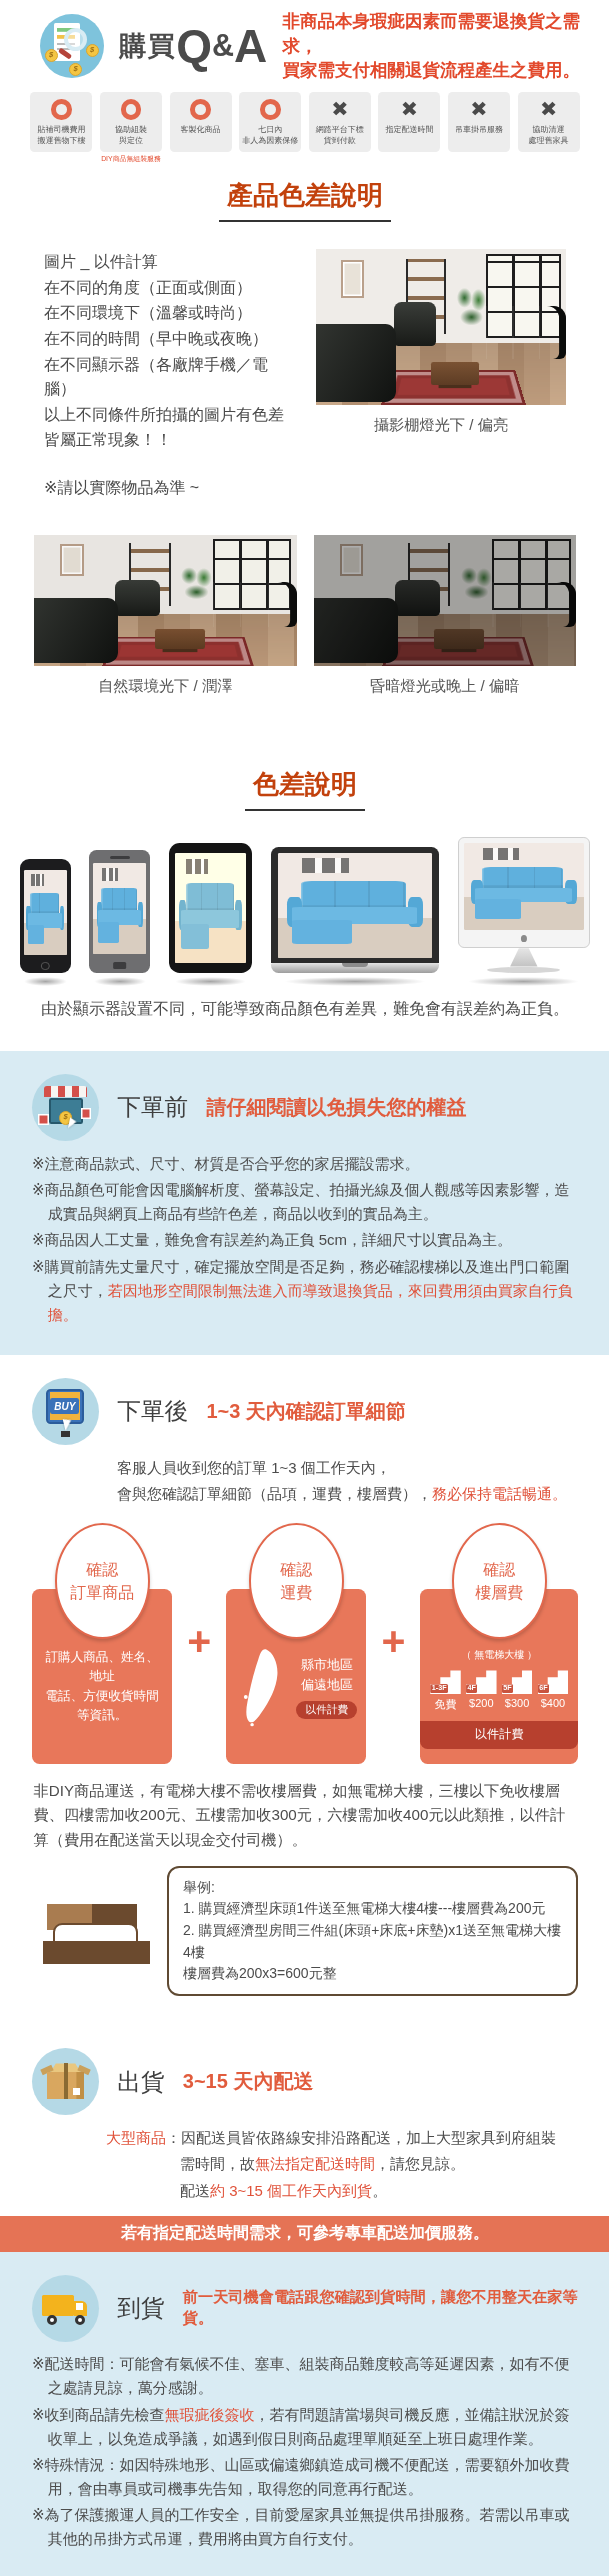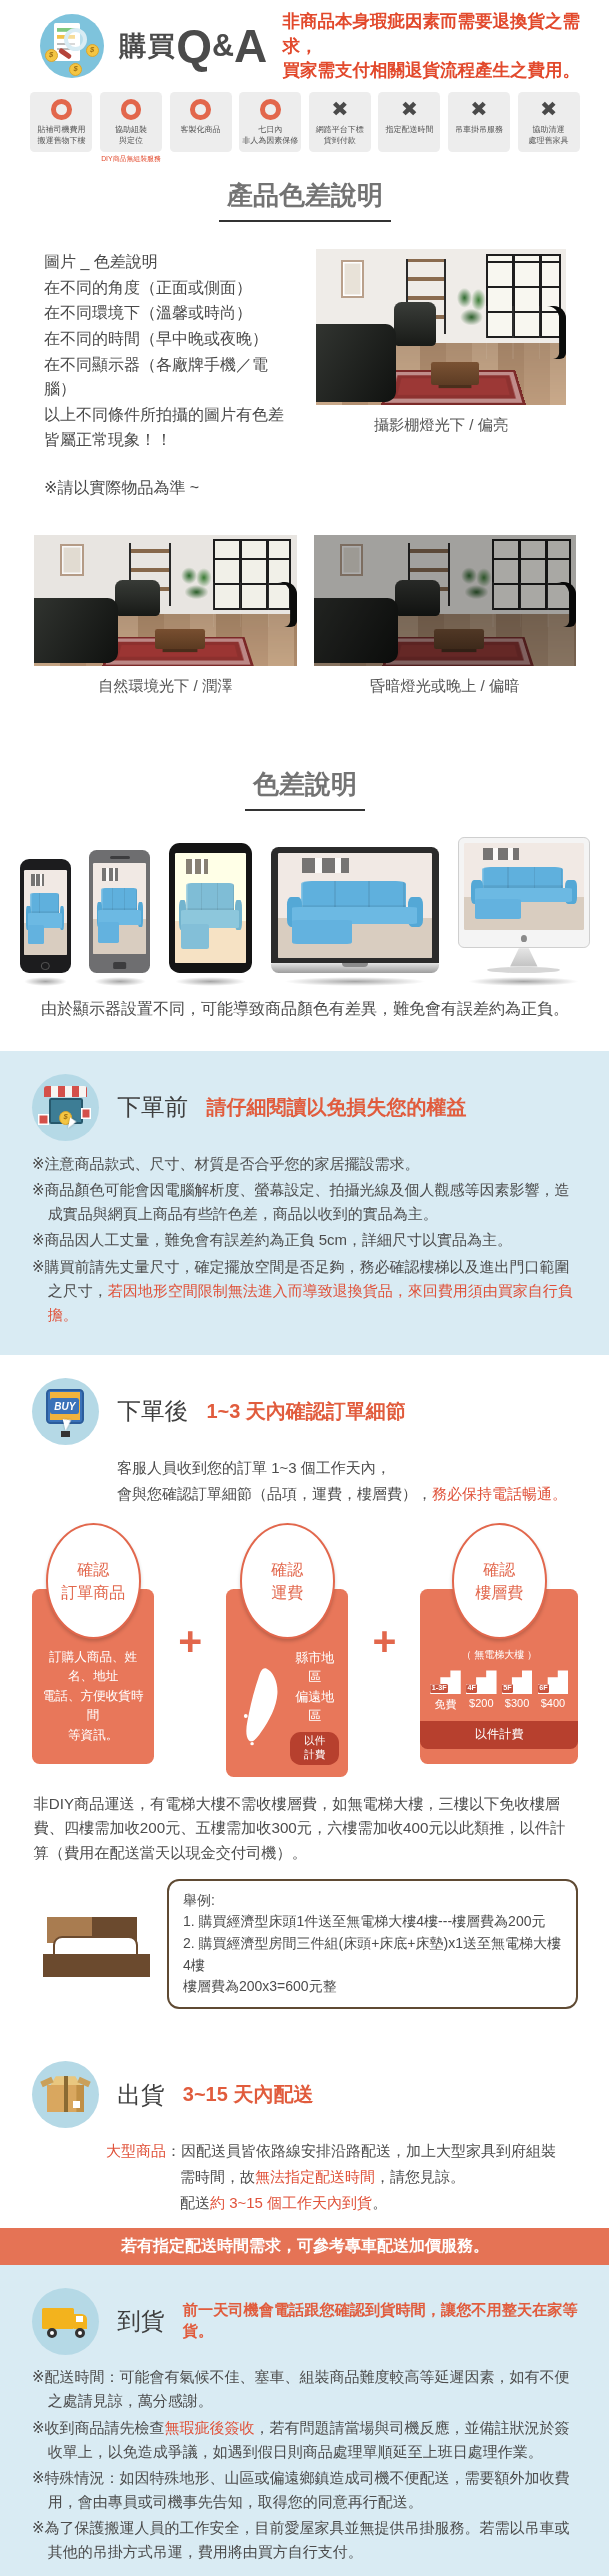--- a/index.html
+++ b/index.html
@@ -27,21 +27,21 @@
 
 .service-cards{display:flex;gap:7.6px;justify-content:center;padding:3px 26px 0;margin-bottom:20px}
 .service-card{width:62px;min-height:58px;background:#ededed;border-radius:4.6px;text-align:center;padding:7.6px 1.5px 6.1px;position:relative}
 .ring{width:20.6px;height:20.6px;border:5.3px solid #e2674c;border-radius:50%;margin:0 auto 5.3px}
 .cross{font-size:20.6px;font-weight:bold;color:#4a4a4a;line-height:20.6px;margin:0 0 5.3px}
 .service-label{font-size:8px;color:#555;line-height:1.3;white-space:pre-line}
 .service-note{position:absolute;left:-3px;right:-3px;bottom:-12.2px;font-size:6.9px;color:#e2492c;white-space:nowrap}
 
 
 .big-title{text-align:center;margin:26px 0 7.6px}
-.big-title span{display:inline-block;font-size:26px;font-weight:bold;color:#737373;border-bottom:2.3px solid #333;padding:0 7.6px 6.9px}
+.big-title span{display:inline-block;font-size:26px;font-weight:bold;color:#c2410c;border-bottom:2.3px solid #333;padding:0 7.6px 6.9px}
 
 
 .explain{display:flex;gap:20px;padding:0 44px;margin-top:27.4px;align-items:flex-start}
 .explain-text{width:252px;font-size:16px;color:#4a4a4a;line-height:1.55}
 .explain-text .line,.explain-text .intro-title{margin:0.8px 0}
 .explain-note{margin-top:23px;font-size:16px;color:#4a4a4a}
 .photo-col{flex:1}
 .caption{font-size:15.2px;color:#555;text-align:center;margin-top:10px}
 
 
@@ -138,21 +138,21 @@
 .bx-flap-r{left:46px;top:18.3px;width:12.2px;height:6.1px;background:#caa05a;transform:rotate(24deg)}
 .bx-label{left:41px;top:40px;width:6.9px;height:6.9px;background:#fff}
 
 .tk-box{left:10px;top:20px;width:32px;height:21.3px;background:#f3b31d;border-radius:1.5px}
 .tk-cab{left:42px;top:26px;width:13px;height:15.2px;background:#f3b31d;border-radius:0 5.3px 0 0}
 .tk-win{left:44px;top:28px;width:6.9px;height:6.9px;background:#fff}
 .tk-w{top:40px;width:10px;height:10px;background:#fff;border:3px solid #333;border-radius:50%}
 .tk-w1{left:15.2px}.tk-w2{left:43px}
 
 
-.confirm{display:flex;justify-content:center;align-items:flex-start;gap:24px;margin:17px 0 4.6px}
+.confirm{display:flex;justify-content:center;align-items:flex-start;gap:15px;margin:17px 0 4.6px}
 .ccol{width:159px;text-align:center}
 .oval{width:95px;height:116px;border:2.3px solid #e2674c;border-radius:50%;background:#fff;margin:0 auto -50px;display:flex;align-items:center;justify-content:center;font-size:16px;color:#e2674c;line-height:1.45;white-space:pre-line;position:relative;z-index:2;box-shadow:0 2.3px 3.8px rgba(0,0,0,.18)}
 .cbox{background:#e8775a;border-radius:7.6px;padding:59px 9.1px 12.2px;color:#fff;position:relative;z-index:1;min-height:175px}
 .cbox .body-text{font-size:12.6px;line-height:1.55;white-space:pre-line}
 .cbox-map{display:flex;align-items:center;gap:4.6px;justify-content:space-between}
 .map-svg{width:50px;height:79px;flex:none}
 .map-col{text-align:center}
 .map-line{font-size:13px;line-height:1.5}
 .pill{display:inline-block;background:#b7402e;border-radius:10.7px;padding:2.3px 9.1px;font-size:10.7px;margin-top:6.1px}
 .cbox3-note{font-size:10px;margin-bottom:6.1px}
@@ -237,21 +237,21 @@
         <div class="cross">✖</div>
         <div class="service-label">協助清運
 處理舊家具</div>
       </div>
     </div>
 
   <div class="big-title"><span>產品色差說明</span></div>
 
   <div class="explain">
     <div class="explain-text">
-      <div class="intro-title">圖片 _ 色差說明</div>
+      <div class="intro-title">圖片 _ 以件計算</div>
       <div>
           <div class="line">在不同的角度（正面或側面）</div>
           <div class="line">在不同環境下（溫馨或時尚）</div>
           <div class="line">在不同的時間（早中晚或夜晚）</div>
           <div class="line">在不同顯示器（各廠牌手機／電腦）</div>
           <div class="line">以上不同條件所拍攝的圖片有色差</div>
           <div class="line">皆屬正常現象！！</div>
         </div>
       <div class="explain-note">※請以實際物品為準 ~</div>
     </div>

